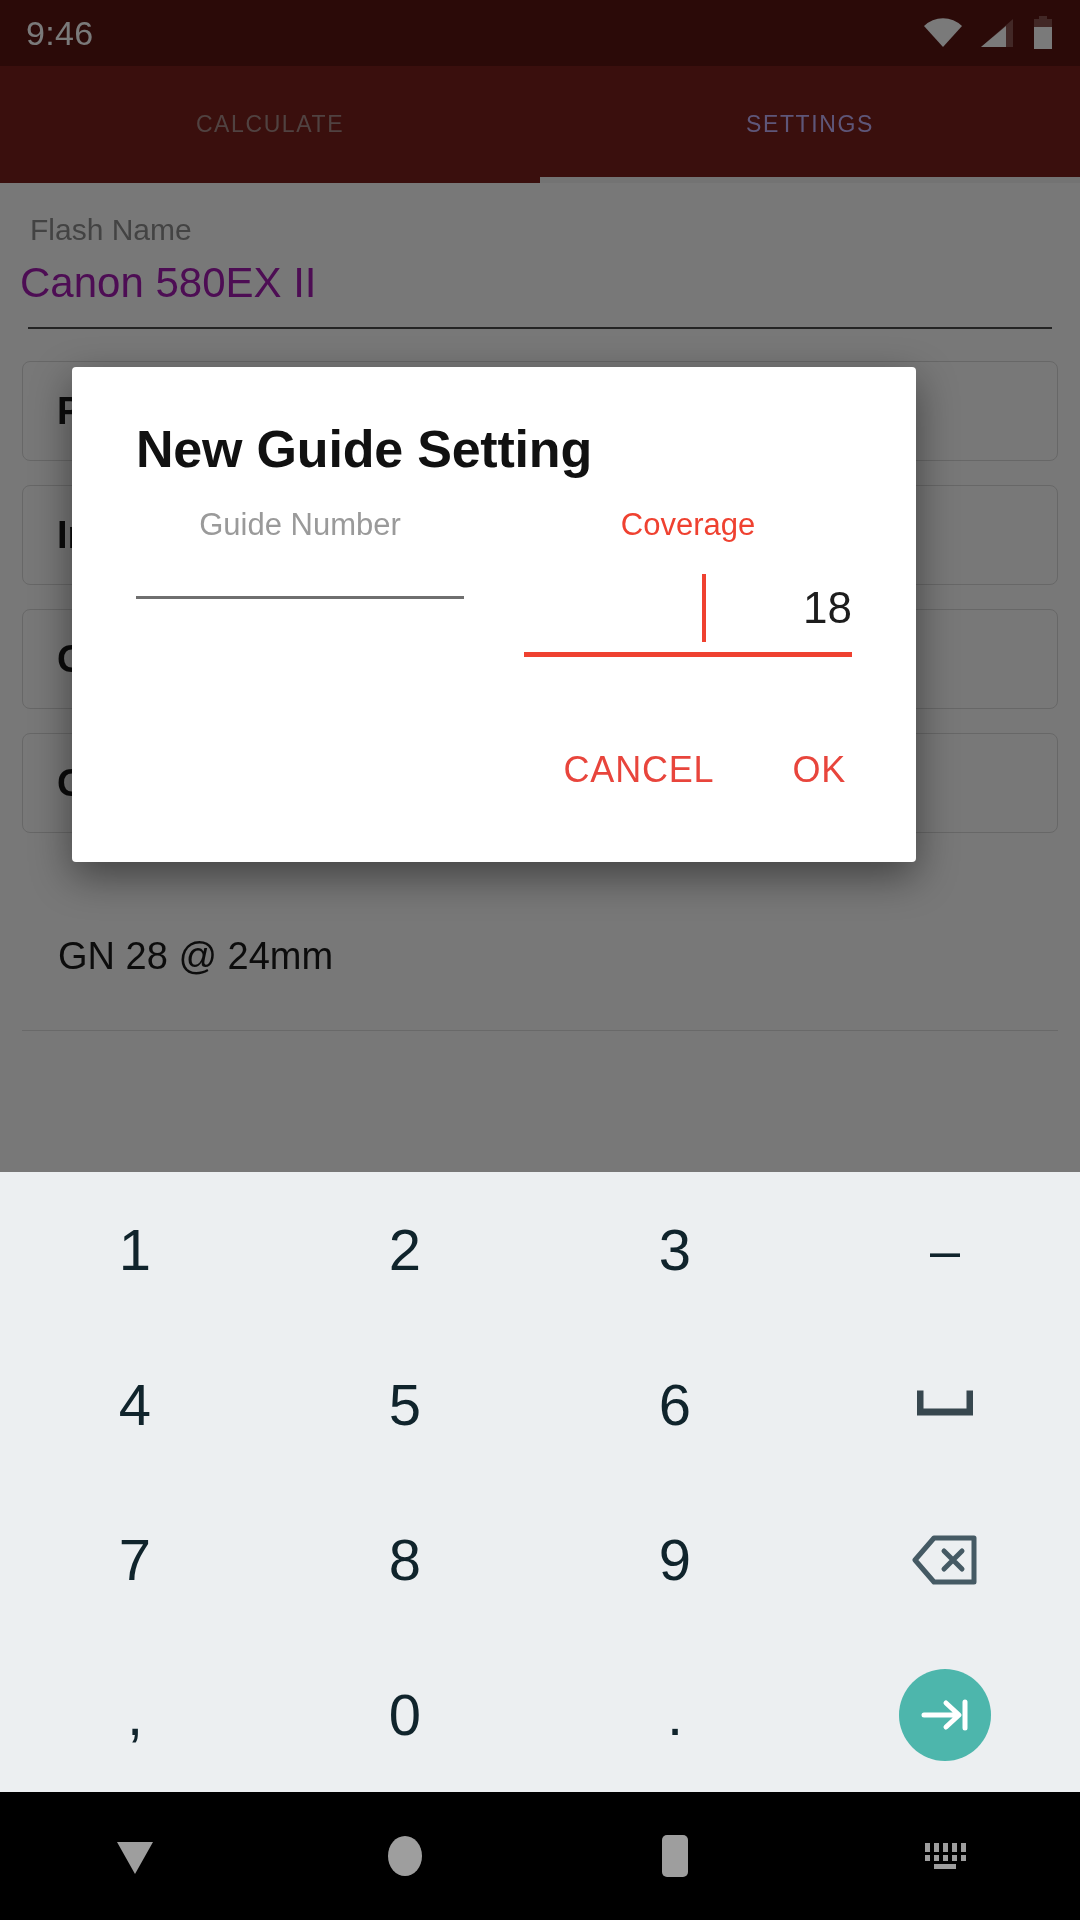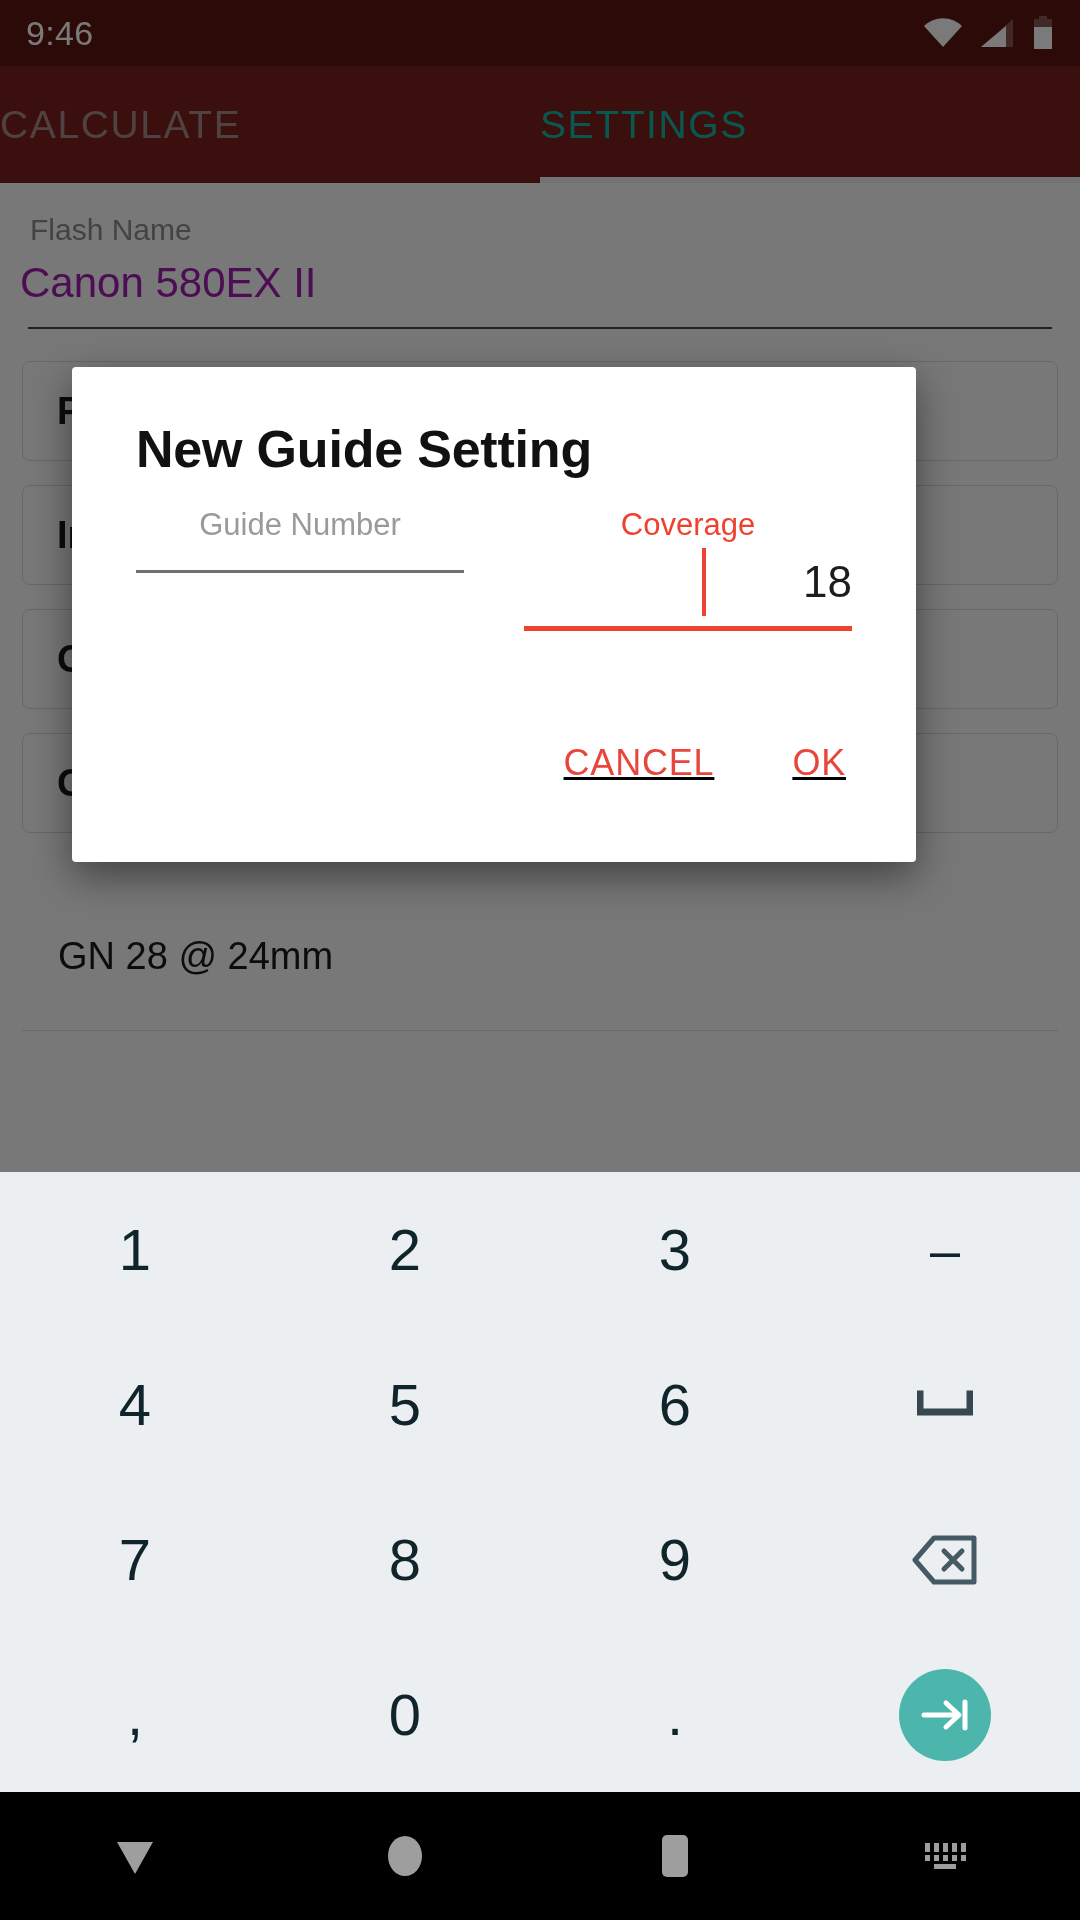--- a/index.html
+++ b/index.html
@@ -22,24 +22,24 @@
   .clock { color:#fff; font-size:34px; letter-spacing:.3px; }
   .status-icons { margin-left:auto; display:flex; align-items:center; gap:18px; }
   .status-icons svg { display:block; }
 
   .tabbar {
     position:absolute; top:66px; left:0; width:1080px; height:117px;
     background:#7a211c; z-index:3;
   }
   .tabs { display:flex; height:100%; }
   .tab {
-    flex:1; display:flex; align-items:center; justify-content:flex-start;
-    font-size:39px; letter-spacing:1.6px; color:#a88b88;
-  }
-  .tab.active { color:#14b8a6; }
+    flex:1; display:flex; align-items:center; justify-content:center;
+    font-size:23px; letter-spacing:1.6px; color:#a88b88;
+  }
+  .tab.active { color:#c4b5fd; }
   .tab-indicator {
     position:absolute; bottom:0; left:540px; width:540px; height:6px;
     background:#f0f0f0;
   }
 
   .content { position:absolute; top:183px; left:0; width:1080px; bottom:0; background:#fafafa; }
   .field-label { position:absolute; left:30px; top:30px; font-size:30px; color:#8d8d8d; }
   .field-value { position:absolute; left:20px; top:76px; font-size:42px; color:#a21caf; }
   .field-rule { position:absolute; left:28px; right:28px; top:144px; height:2px; background:#4a4a4a; }
 
@@ -65,39 +65,39 @@
     position:absolute; left:72px; top:367px; width:844px; height:495px;
     background:#fff; border-radius:4px; z-index:6;
     box-shadow:0 14px 40px rgba(0,0,0,.45);
   }
   .dlg-title {
     position:absolute; left:64px; top:52px;
     font-size:52px; font-weight:bold; color:#111; letter-spacing:-.2px;
   }
   .dlg-fields { position:absolute; left:64px; top:140px; right:64px; display:flex; gap:60px; }
   .dlg-field { flex:1; display:flex; flex-direction:column; align-items:center; }
-  .dlg-field-label { font-size:31px; margin-bottom:11px; }
+  .dlg-field-label { font-size:31px; margin-bottom:37px; }
   .dlg-field.unfocused .dlg-field-label { color:#9a9a9a; }
   .dlg-field.focused   .dlg-field-label { color:#ef4130; }
   .dlg-input-wrap { width:100%; position:relative; }
   .dlg-input-text {
     width:100%; text-align:right; font-size:44px; color:#1d1d1d;
     padding-right:24px; height:56px; line-height:56px;
   }
   .dlg-field.focused .dlg-input-text { padding-right:0; }
   .dlg-underline { height:3px; width:100%; margin-top:16px; }
   .dlg-field.unfocused .dlg-underline { background:#6f6f6f; }
   .dlg-field.focused   .dlg-underline { background:#ef4130; height:5px; }
   .caret {
     position:absolute; right:146px; top:-6px; width:4px; height:68px;
     background:#ef4130;
   }
   .dlg-actions {
-    position:absolute; right:48px; bottom:64px;
-    display:flex; align-items:center; gap:34px;text-decoration:underline;
+    position:absolute; right:48px; bottom:57px;
+    display:flex; align-items:center; gap:34px;
   }
   .dlg-btn {
     font-size:36px; letter-spacing:.8px; color:#e8453c;
     padding:14px 22px; background:none; border:none;
     font-family:"Liberation Sans", sans-serif; cursor:pointer;
   }
 
   
   #keyboard {
     position:absolute; left:0; top:1172px; width:1080px; height:620px;

